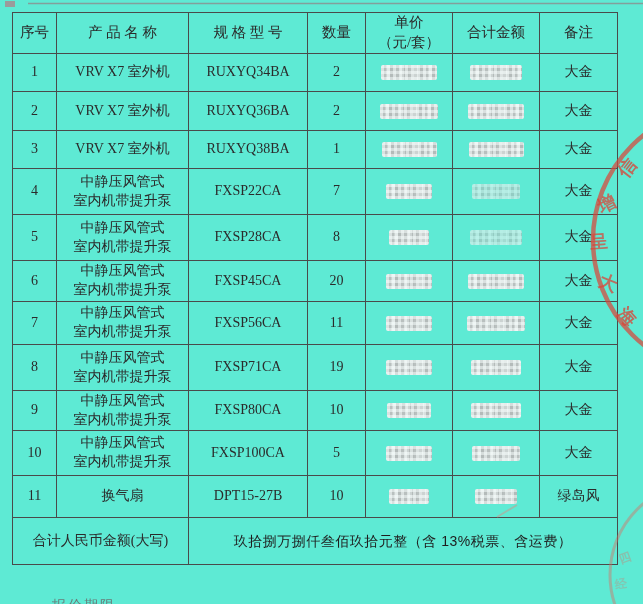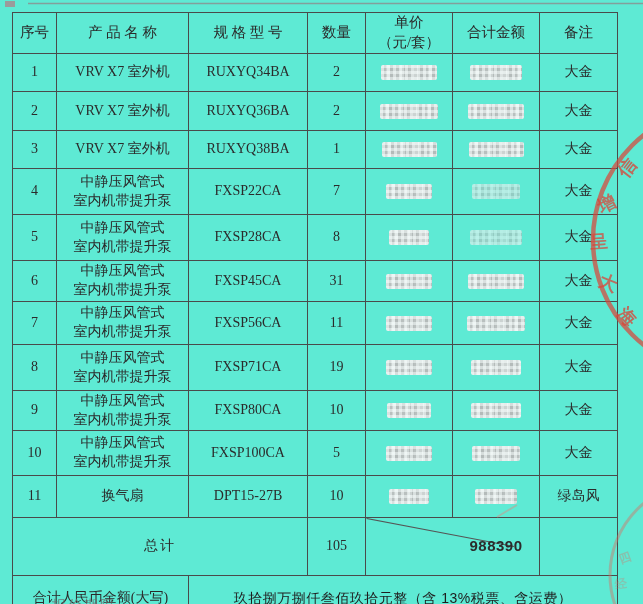--- a/index.html
+++ b/index.html
@@ -137,21 +137,21 @@
       <td><div class="blur" style="width:40px"></div></td>
       <td><div class="blur light" style="width:52px"></div></td>
       <td>大金</td>
     </tr>
 
     <tr style="height:41px">
       <td>6</td>
       <td>中静压风管式
 室内机带提升泵</td>
       <td>FXSP45CA</td>
-      <td>31</td>
+      <td>20</td>
       <td><div class="blur" style="width:46px"></div></td>
       <td><div class="blur" style="width:56px"></div></td>
       <td>大金</td>
     </tr>
 
     <tr style="height:43px">
       <td>7</td>
       <td>中静压风管式
 室内机带提升泵</td>
       <td>FXSP56CA</td>
@@ -197,31 +197,20 @@
     <tr style="height:42px">
       <td>11</td>
       <td>换气扇</td>
       <td>DPT15-27B</td>
       <td>10</td>
       <td><div class="blur" style="width:40px"></div></td>
       <td><div class="blur" style="width:42px"></div></td>
       <td>绿岛风</td>
     </tr>
 
-    <tr style="height:29px">
-      <td colspan="3" class="total-label">总计</td>
-      <td>105</td>
-      <td colspan="2" class="diag-cell">
-        <svg class="diag" width="174" height="29" viewBox="0 0 174 29">
-          <line x1="0.5" y1="0.5" x2="148" y2="28.5" stroke="#555555" stroke-width="1.2"></line>
-        </svg>
-        <span class="diag-amount">988390</span>
-      </td>
-      <td></td>
-    </tr>
 
     <tr style="height:47px">
       <td colspan="2" class="words-label">合计人民币金额(大写)</td>
       <td colspan="5" class="words-value">玖拾捌万捌仟叁佰玖拾元整（含 13%税票、含运费）</td>
     </tr>
   </tbody>
     </table>
 
   <div id="footer-cut">报价期限</div>
 

